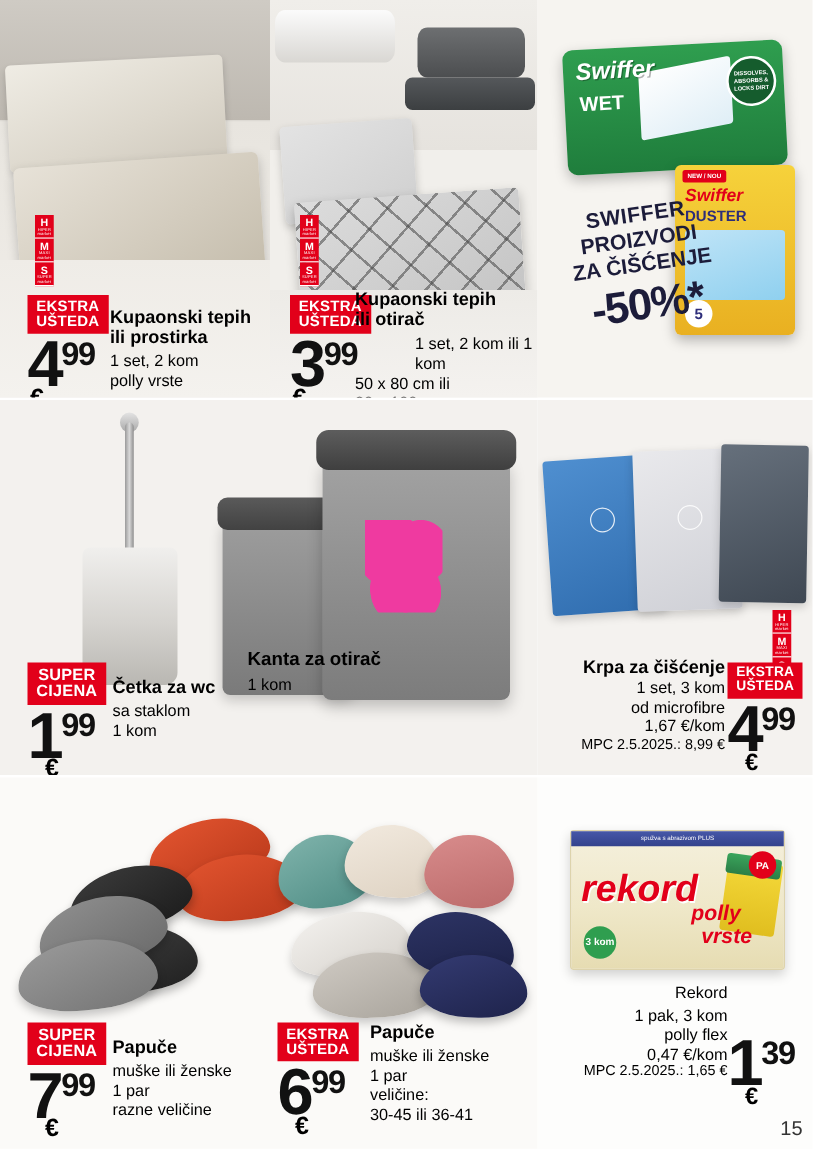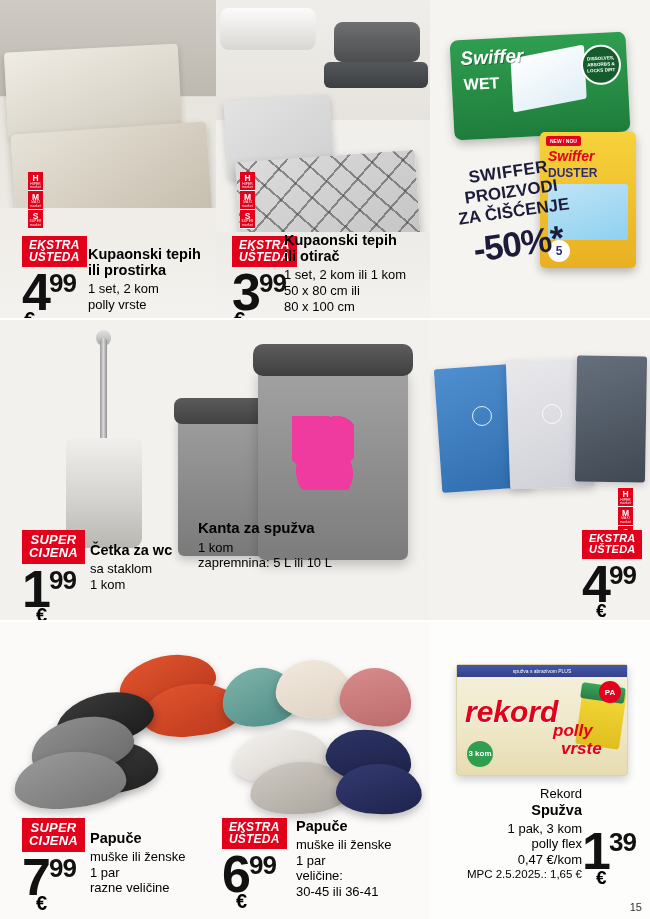--- a/index.html
+++ b/index.html
@@ -17,21 +17,21 @@
   
   .panel { position: absolute; overflow: hidden; }
 
   
   .pricebox { position:absolute; }
   .flag {
     background:#e2001a; color:#fff; font-weight:bold;
     line-height:1.02; text-align:center; letter-spacing:.2px;
     padding:3px 7px 4px 7px; display:inline-block;
   }
-  .flag .l1, .flag .l2 { display:block;font-style:italic; }
+  .flag .l1, .flag .l2 { display:block; }
   .price {
     font-weight:bold; color:#111; line-height:.82;
     display:flex; align-items:flex-start;
   }
   .price .int { font-size:52px; letter-spacing:-2px; }
   .price .dec { font-size:26px; margin-top:2px; letter-spacing:-1px; }
   .pricerow { display:flex; align-items:flex-start; }
 
   .ptitle { font-weight:bold; font-size:14.5px; line-height:1.12; }
   .pdesc { font-size:13px; line-height:1.2; }
@@ -317,21 +317,21 @@
     position:absolute; left:10px; bottom:8px; width:26px; height:26px; border-radius:50%;
     background:#2f9e4f; color:#fff; font-size:8px; font-weight:bold;
     display:flex; align-items:center; justify-content:center; text-align:center; line-height:1;
   }
   #panel-sponge .box .pa {
     position:absolute; right:6px; top:16px; width:22px; height:22px; border-radius:50%;
     background:#e2001a; color:#fff; font-size:8px; font-weight:bold;
     display:flex; align-items:center; justify-content:center;
   }
 
-  .pagenum { position:absolute; right:8px; bottom:6px; font-size:11px; color:#333; }
+  .pagenum { position:absolute; right:8px; bottom:6px; font-size:16px; color:#333; }
 </style>
 </head>
 <body>
 
 <div class="page">
 
   <div class="panel" id="panel-rug-left">
     <div class="room">
       <div class="counter"></div>
       <div class="rug1"></div>
@@ -393,21 +393,21 @@
           <span class="int">3</span>
           <span class="dec">99</span>
         </div>
       </div>
       <div style="font-size:20px; font-weight:bold; margin-top:-6px; margin-left:2px;">€</div>
     </div>
 
     <div style="position:absolute; left:68px; top:232px; width:146px;">
       <div class="ptitle">Kupaonski tepih</div>
       <div class="ptitle">ili otirač</div>
-      <div class="pdesc" style="margin-top:3px;">1 set, 2 kom ili 1 kom</div>
+      <div class="pdesc" style="margin-top:3px;margin-left:48px;">1 set, 2 kom ili 1 kom</div>
       <div class="pdesc">50 x 80 cm ili</div>
       <div class="pdesc">80 x 100 cm</div>
     </div>
   </div>
 
   <div class="panel" id="panel-swiffer">
     <div class="pack-wet">
       <div class="cloth"></div>
       <div class="brand">Swiffer</div>
       <div class="wet">WET</div>
@@ -457,39 +457,45 @@
       </div>
       <div style="font-size:20px; font-weight:bold; margin-top:-6px; margin-left:14px;">€</div>
     </div>
     <div style="position:absolute; left:90px; top:222px; width:110px;">
       <div class="ptitle">Četka za wc</div>
       <div class="pdesc" style="margin-top:3px;">sa staklom</div>
       <div class="pdesc">1 kom</div>
     </div>
 
     <div style="position:absolute; left:198px; top:200px; width:220px;">
-      <div class="ptitle" style="font-size:15px;">Kanta za spužva</div>
+      <div class="ptitle" style="font-size:15px;">Kanta za otirač</div>
       <div class="pdesc" style="margin-top:3px;">1 kom</div>
-      <div class="pdesc">zapremnina: 5 L ili 10 L</div>
     </div>
   </div>
 
   <div class="panel" id="panel-cloths">
     <div class="cl c1"></div>
     <div class="cl c2"></div>
     <div class="cl c3"></div>
     <div class="logo-circ" style="left:42px; top:86px;"></div>
     <div class="logo-circ" style="left:112px; top:84px;"></div>
 
     <div class="hms" style="position:absolute; left:188px; top:168px;">
       <div><span>H</span><span class="sub">HIPER market</span></div>
       <div><span>M</span><span class="sub">MAXI market</span></div>
       <div><span>S</span><span class="sub">SUPER market</span></div>
     </div>
 
+    <div style="position:absolute; left:0px; top:206px; width:150px; text-align:right;">
+      <div class="ptitle">Krpa za čišćenje</div>
+      <div class="pdesc">1 set, 3 kom</div>
+      <div class="pdesc">od microfibre</div>
+      <div class="pdesc">1,67  €/kom</div>
+      <div class="pdesc" style="font-size:11.5px; margin-top:1px;">MPC 2.5.2025.: 8,99 €</div>
+    </div>
 
     <div class="pricebox" style="left:152px; top:210px;">
       <div class="flag">
         <span class="l1" style="font-size:11px">EKSTRA</span>
         <span class="l2" style="font-size:11px">UŠTEDA</span>
       </div>
       <div class="pricerow" style="margin-top:4px;">
         <div class="price">
           <span class="int">4</span>
           <span class="dec">99</span>
@@ -563,21 +569,20 @@
       <div class="sponge-g"></div>
       <div class="rekord">rekord</div>
       <div class="polly">polly</div>
       <div class="flex">vrste</div>
       <div class="three">3 kom</div>
       <div class="pa">PA</div>
     </div>
 
     <div style="position:absolute; left:0px; top:164px; width:152px; text-align:right;">
       <div class="pdesc">Rekord</div>
-      <div class="ptitle">Spužva</div>
       <div class="pdesc" style="margin-top:3px;">1 pak, 3 kom</div>
       <div class="pdesc">polly flex</div>
       <div class="pdesc">0,47  €/kom</div>
       <div class="pdesc" style="font-size:11.5px;">MPC 2.5.2025.: 1,65 €</div>
     </div>
 
     <div class="pricebox" style="left:152px; top:208px;">
       <div class="pricerow">
         <div class="price">
           <span class="int">1</span>

